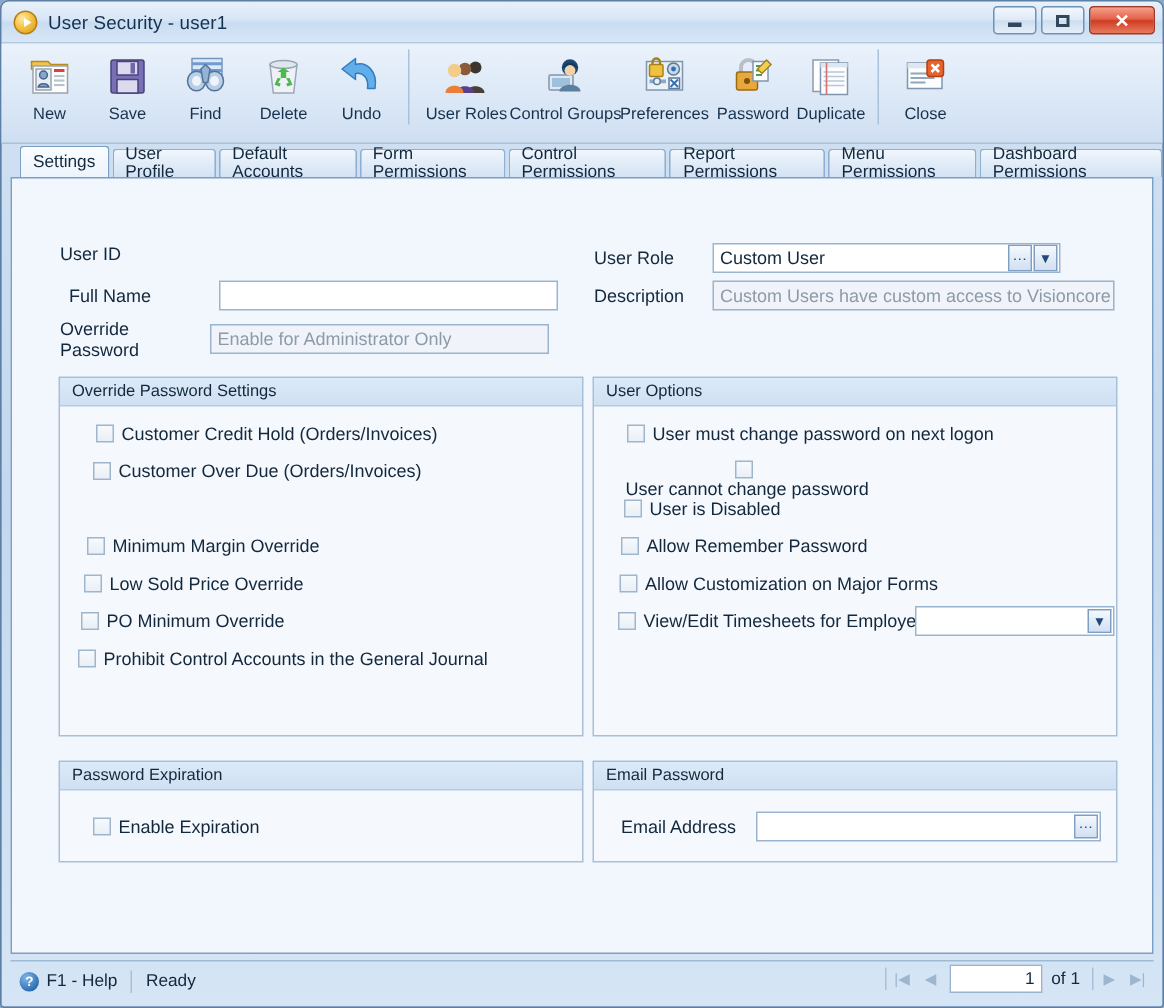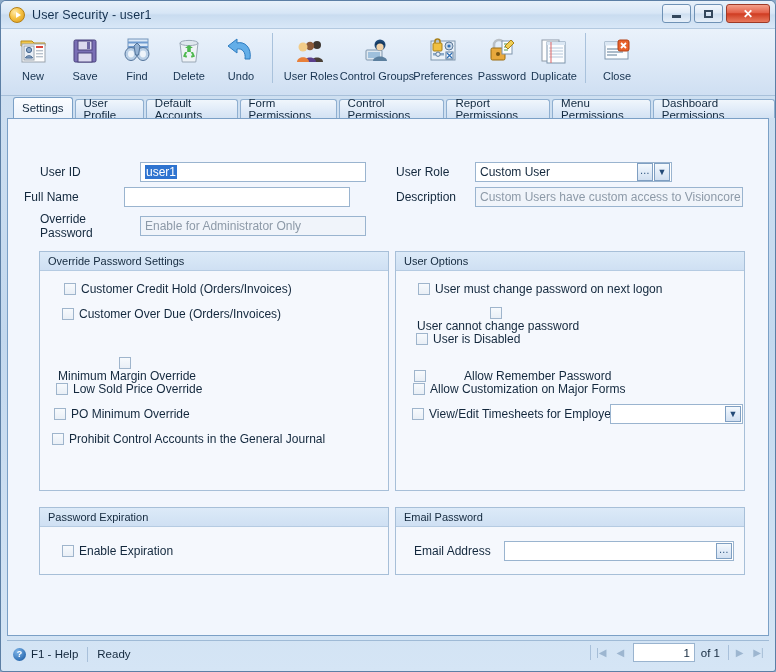--- a/index.html
+++ b/index.html
@@ -460,42 +460,39 @@
       </div>
     <div class="tab">
         <span>Dashboard Permissions</span>
       </div>
   </div>
 
   <div id="content">
 
     <div class="field-row" style="left:32px; top:43px;">
       <div class="field-label" style="width:100px;">User ID</div>
-      <div class="txtbox" style="width:226px;">
-        <span class="sel">user1</span>
-      </div>
-    </div>
-
-    <div class="field-row" style="left:16px; top:68px;">
+    </div>
+
+    <div class="field-row" style="left:38px; top:68px;">
       <div class="field-label" style="width:100px;">Full Name</div>
       <div class="txtbox" style="width:226px;">
         <span></span>
       </div>
     </div>
 
     <div class="field-row" style="left:32px; top:93px;">
       <div class="field-label" style="width:100px;">Override Password</div>
       <div class="txtbox readonly" style="width:226px;">
         <span>Enable for Administrator Only</span>
       </div>
     </div>
 
     <div class="field-row" style="left:388px; top:43px;">
       <div class="field-label" style="width:79px;">User Role</div>
-      <div class="txtbox" style="width:197px; position:relative; padding-right:38px;">
+      <div class="txtbox" style="width:232px; position:relative; padding-right:38px;">
         <span>Custom User</span>
         <div style="position:absolute; right:1px; top:0; display:flex; align-items:center; height:18px;">
           <div class="spin-btn">
             <span class="dots">…</span>
           </div>
           <div class="spin-btn">
             <span class="chev">▼</span>
           </div>
         </div>
       </div>
@@ -512,21 +509,21 @@
       <div class="gb-header">Override Password Settings</div>
       <div class="gb-body">
         <div class="cbrow" style="left:24px; top:11px;">
           <span class="cbox"></span>
           <span>Customer Credit Hold (Orders/Invoices)</span>
         </div>
         <div class="cbrow" style="left:22px; top:36px;">
           <span class="cbox"></span>
           <span>Customer Over Due (Orders/Invoices)</span>
         </div>
-        <div class="cbrow" style="left:18px; top:86px;flex-direction:column;">
+        <div class="cbrow" style="left:18px; top:86px;">
           <span class="cbox"></span>
           <span>Minimum Margin Override</span>
         </div>
         <div class="cbrow" style="left:16px; top:111px;">
           <span class="cbox"></span>
           <span>Low Sold Price Override</span>
         </div>
         <div class="cbrow" style="left:14px; top:136px;">
           <span class="cbox"></span>
           <span>PO Minimum Override</span>
@@ -546,21 +543,21 @@
           <span>User must change password on next logon</span>
         </div>
         <div class="cbrow" style="left:21px; top:36px;flex-direction:column;">
           <span class="cbox"></span>
           <span>User cannot change password</span>
         </div>
         <div class="cbrow" style="left:20px; top:61px;">
           <span class="cbox"></span>
           <span>User is Disabled</span>
         </div>
-        <div class="cbrow" style="left:18px; top:98px;gap:33px;">
+        <div class="cbrow" style="left:18px; top:86px;">
           <span class="cbox"></span>
           <span>Allow Remember Password</span>
         </div>
         <div class="cbrow" style="left:17px; top:111px;">
           <span class="cbox"></span>
           <span>Allow Customization on Major Forms</span>
         </div>
         <div class="cbrow" style="left:16px; top:136px;">
           <span class="cbox"></span>
           <span>View/Edit Timesheets for Employee</span>

